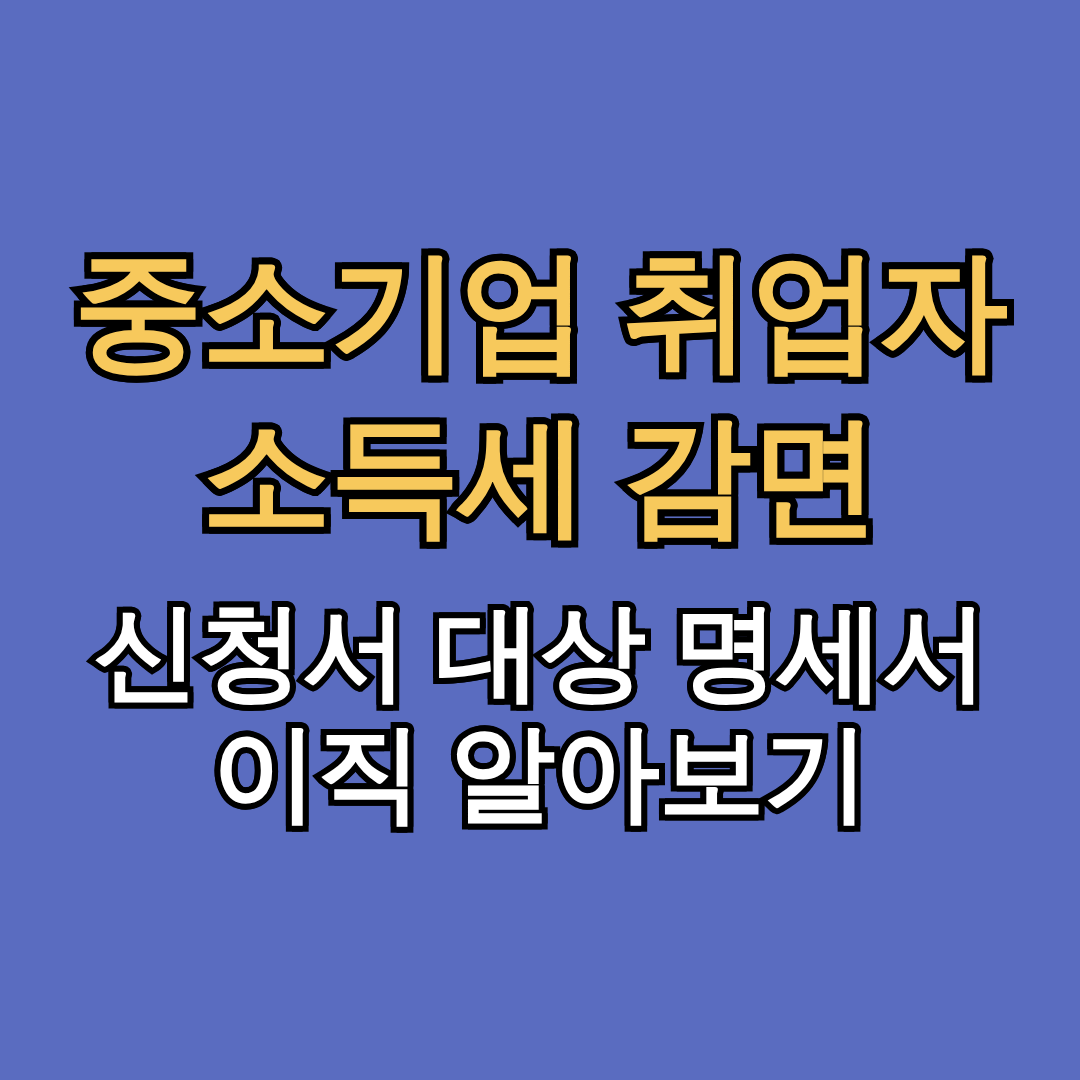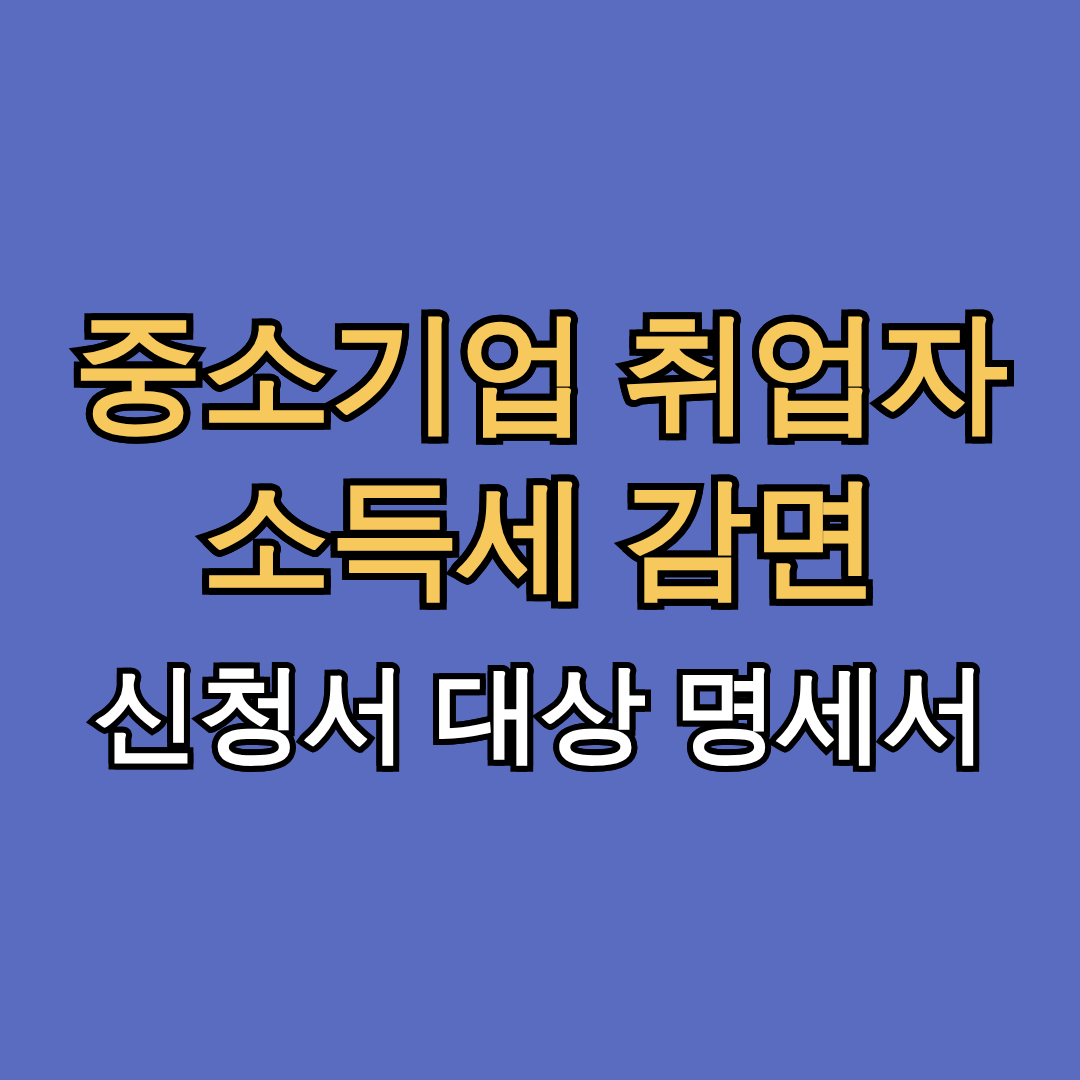--- a/index.html
+++ b/index.html
@@ -94,16 +94,17 @@
     <h1 class="outlined headline line1" style="color: rgb(247, 201, 92);">중소기업 취업자</h1>
 
     <h1 class="outlined headline line2" style="color: rgb(247, 201, 92);">소득세 감면</h1>
 
   </div>
 
   <div class="subhead-block">
 
     <h2 class="outlined subhead line1" style="color: rgb(255, 255, 255);">신청서 대상 명세서</h2>
 
+    <h2 class="outlined subhead line2" style="color: rgb(255, 255, 255);">이직 알아보기</h2>
 
   </div>
 
 </div>
 
 </body></html>

